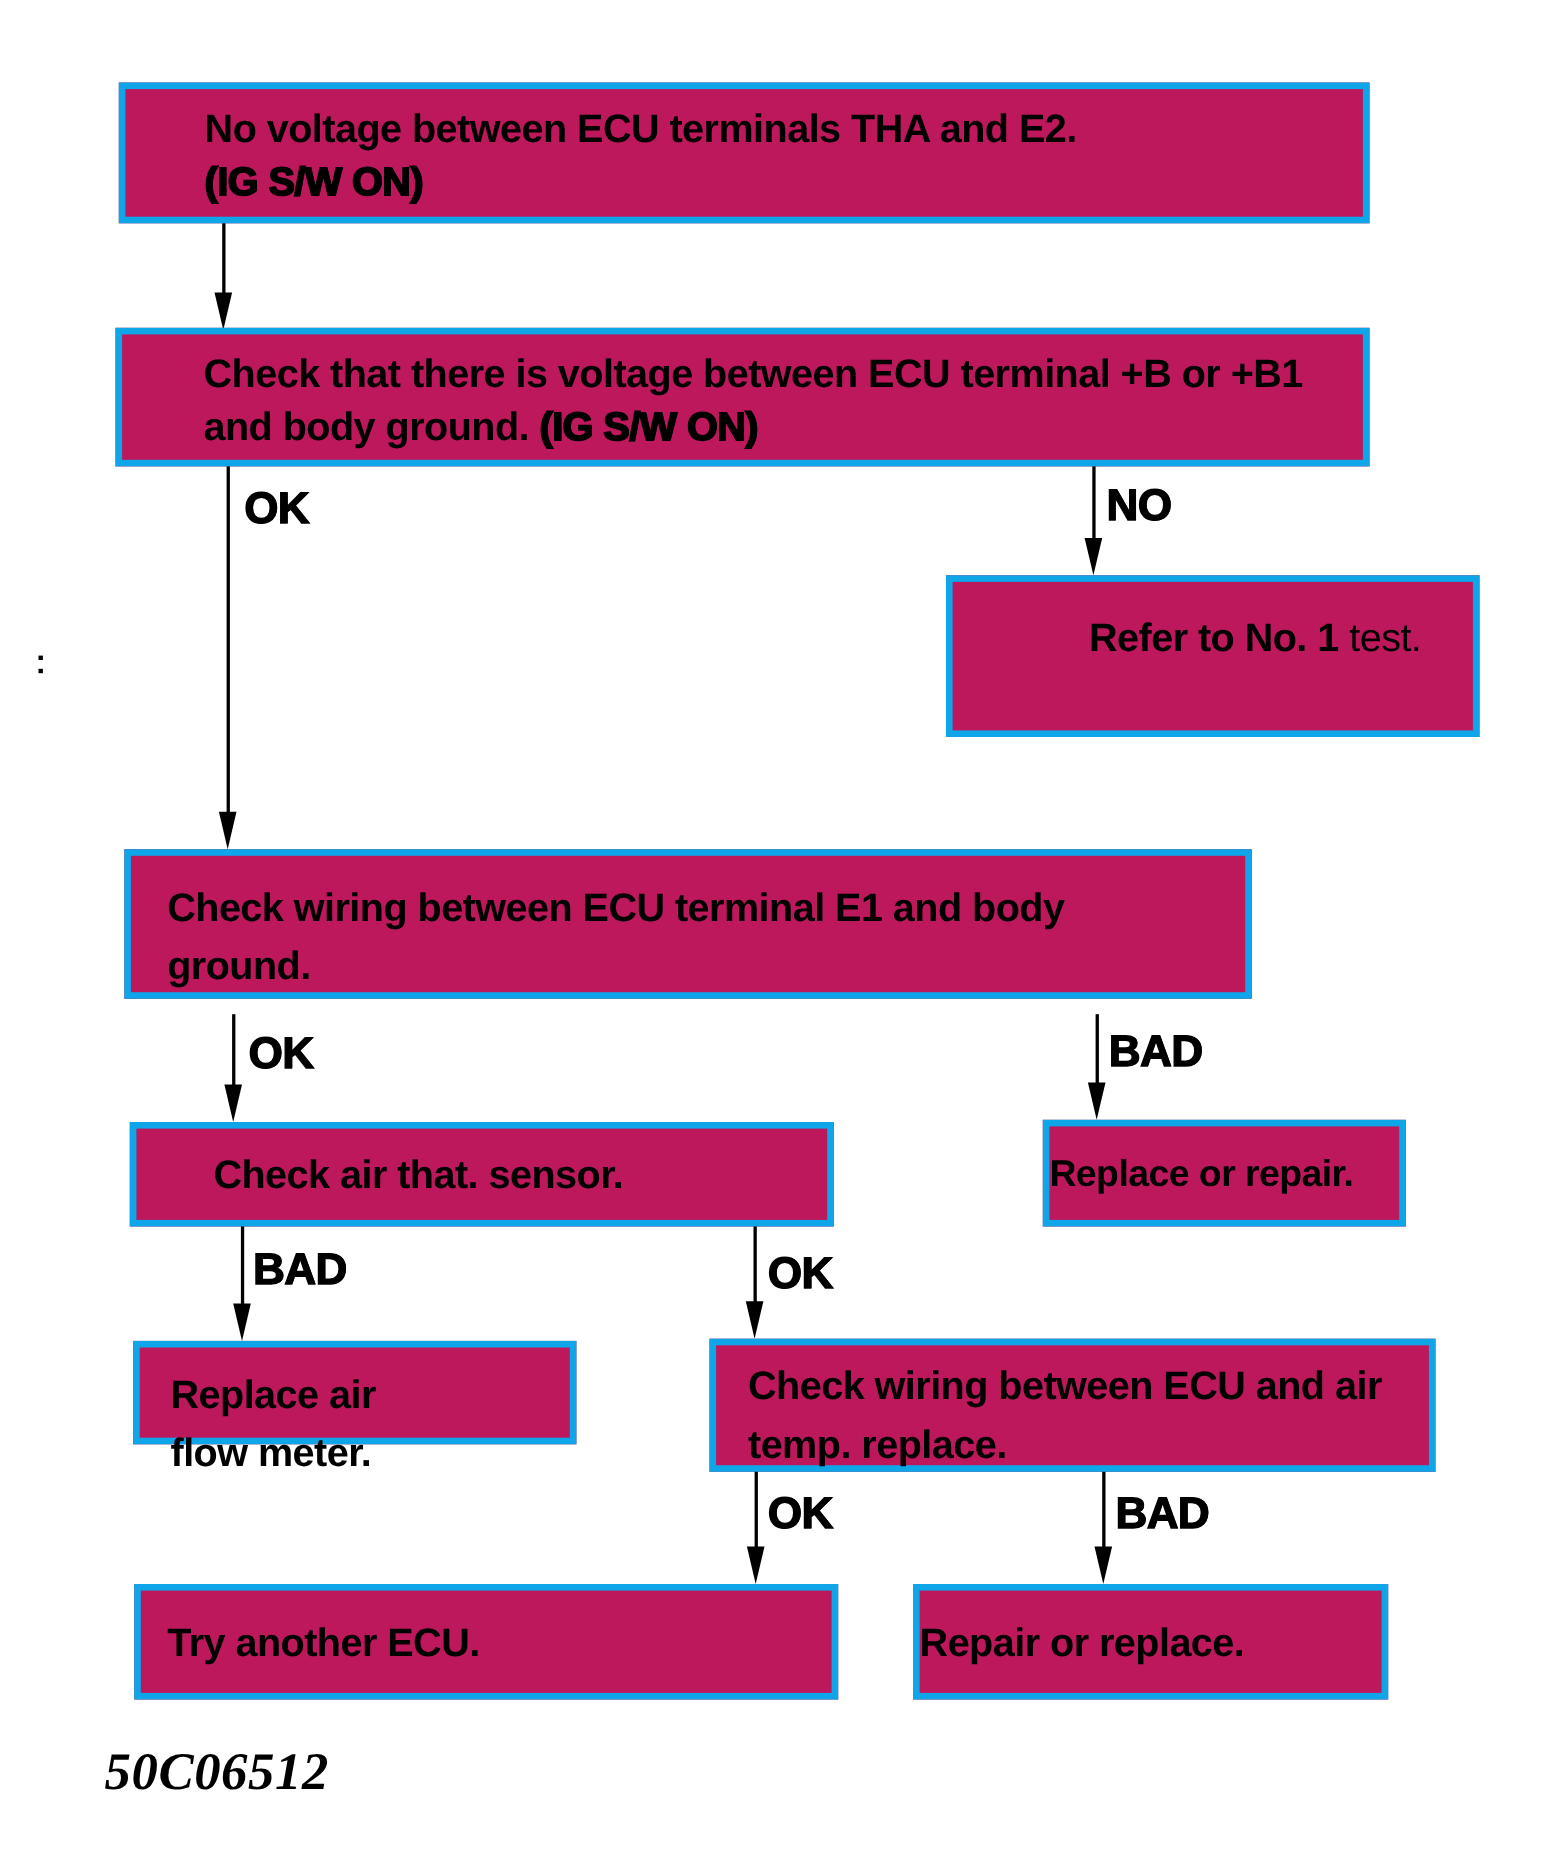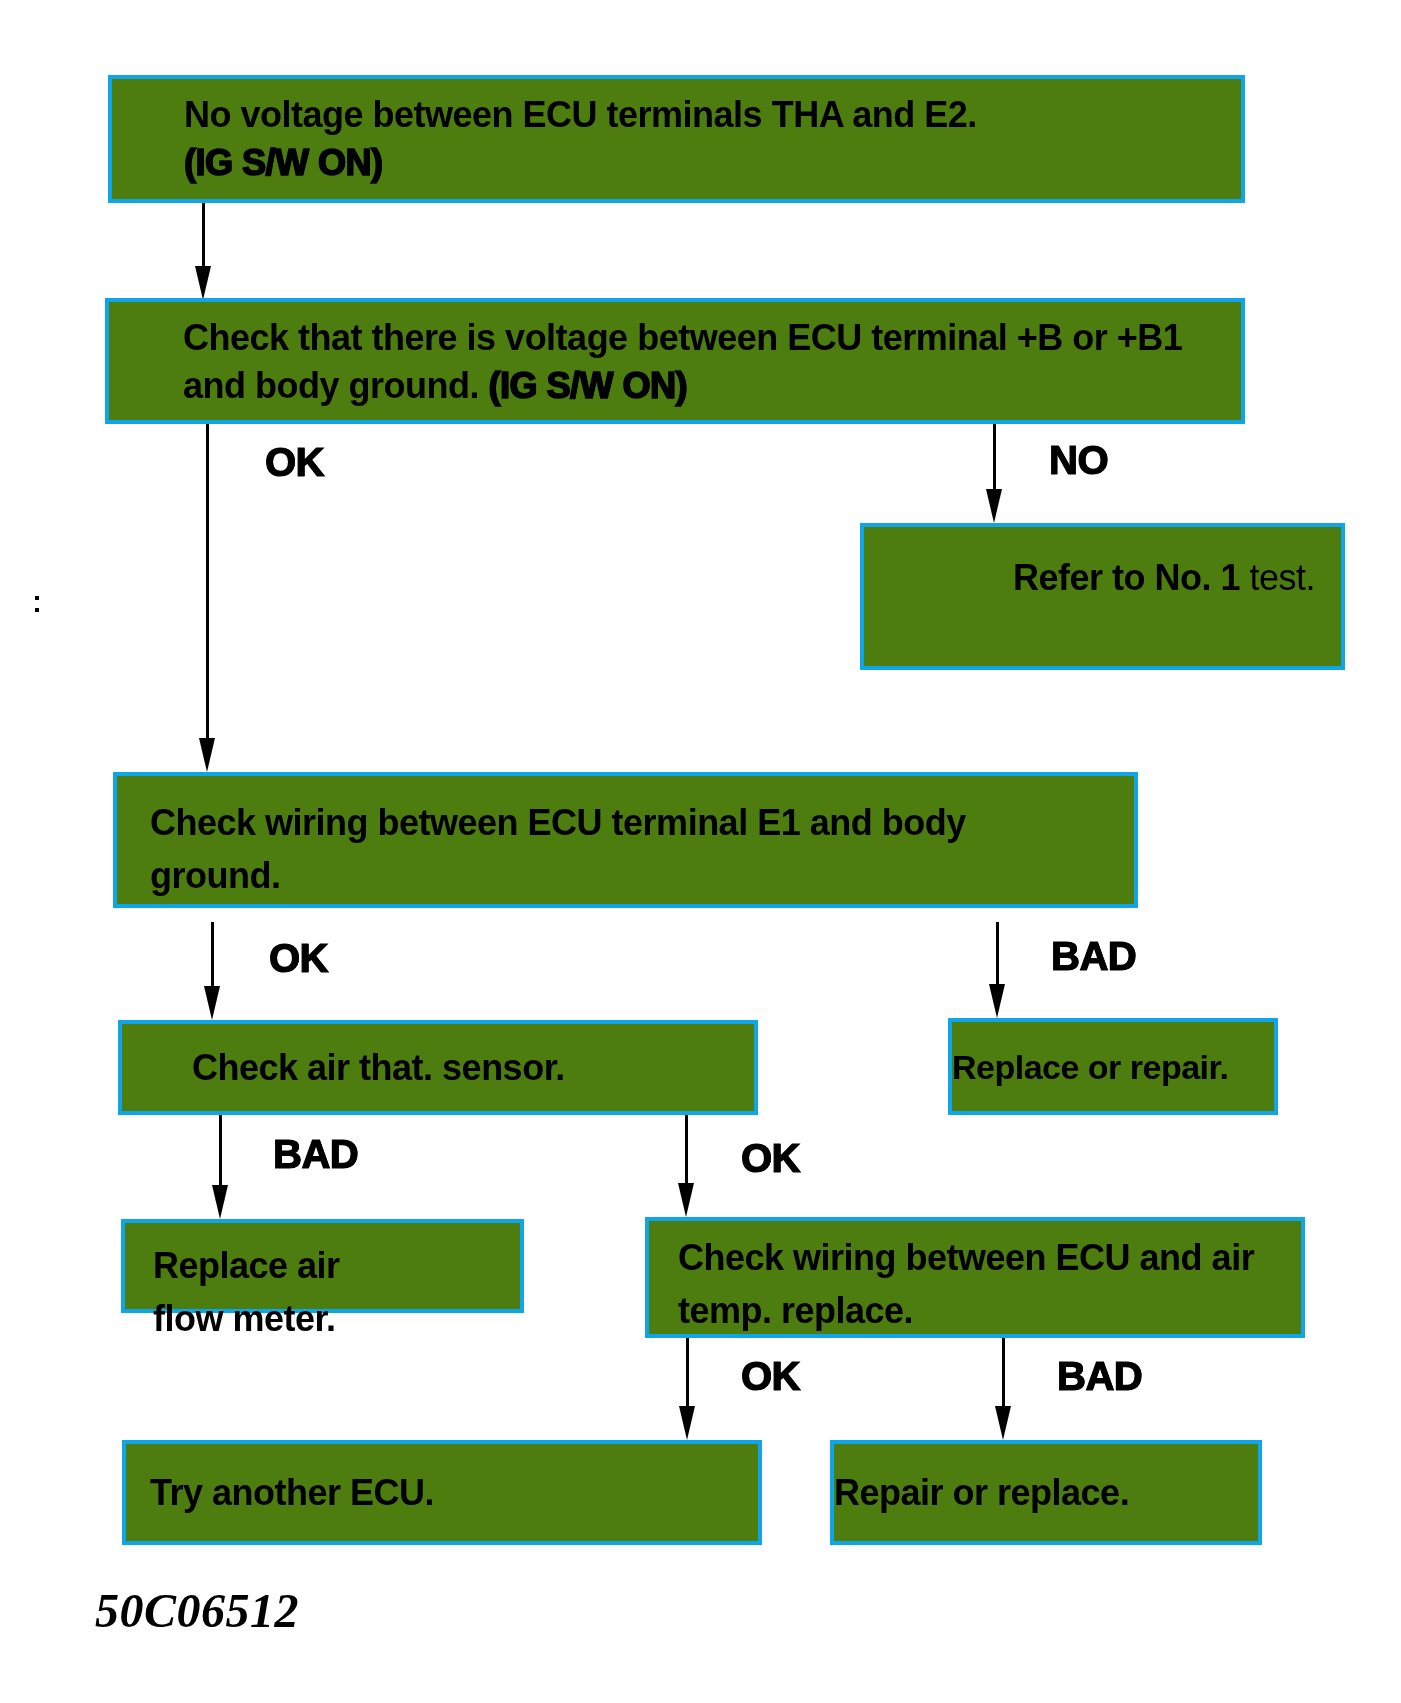--- a/index.html
+++ b/index.html
@@ -11,22 +11,22 @@
     position: relative;
     width: 1401px;
     height: 1703px;
     background: #ffffff;
     font-family: "Liberation Sans", sans-serif;
     color: #000;
     overflow: hidden;
   }
   .box {
     position: absolute;
-    border: 4px solid #0ea5e9;
-    background: #4d7c0f;
+    border: 6px solid #0ea5e9;
+    background: #be185d;
     box-sizing: border-box;
   }
   .box-text {
     font-size: 36px;
     font-weight: 700;
     line-height: 50px;
     letter-spacing: -0.5px;
     color: #000;
   }
   .vcenter {
@@ -58,21 +58,20 @@
     border-top: 34px solid #000;
   }
   .edge-label {
     position: absolute;
     font-size: 40px;
     font-weight: 700;
     letter-spacing: -0.5px;
     line-height: 1;
     -webkit-text-stroke: 1.2px #000;
     text-shadow: 0.6px 0 0 #000;
-    margin-left: 43px;
   }
   .figure-id {
     position: absolute;
     left: 95px;
     top: 1583px;
     font-family: "Liberation Serif", serif;
     font-style: italic;
     font-weight: 700;
     font-size: 48px;
     letter-spacing: 0.5px;
@@ -109,21 +108,21 @@
   </div>
 
   <div class="vline" style="left:206px; top:424px; height:316px;"></div>
   <div class="arrowhead" style="left:199px; top:738px;"></div>
   <div class="edge-label" style="left:222px; top:442px;">OK</div>
 
   <div class="vline" style="left:993px; top:424px; height:67px;"></div>
   <div class="arrowhead" style="left:986px; top:489px;"></div>
   <div class="edge-label" style="left:1006px; top:440px;">NO</div>
 
-  <div class="box" style="left:860px; top:523px; width:485px; height:147px;padding-left:25px;">
+  <div class="box" style="left:860px; top:523px; width:485px; height:147px;">
     <div class="box-text" style="padding:26px 10px 0 124px;">
       <span>Refer to No. 1</span><span class="normalweight"> test.</span>
     </div>
   </div>
 
   <div class="box" style="left:113px; top:772px; width:1025px; height:136px;">
     <div class="box-text" style="padding:20px 10px 0 33px; line-height:53px;">
       <div>Check wiring between ECU terminal E1 and body</div>
       <div>ground.</div>
     </div>

